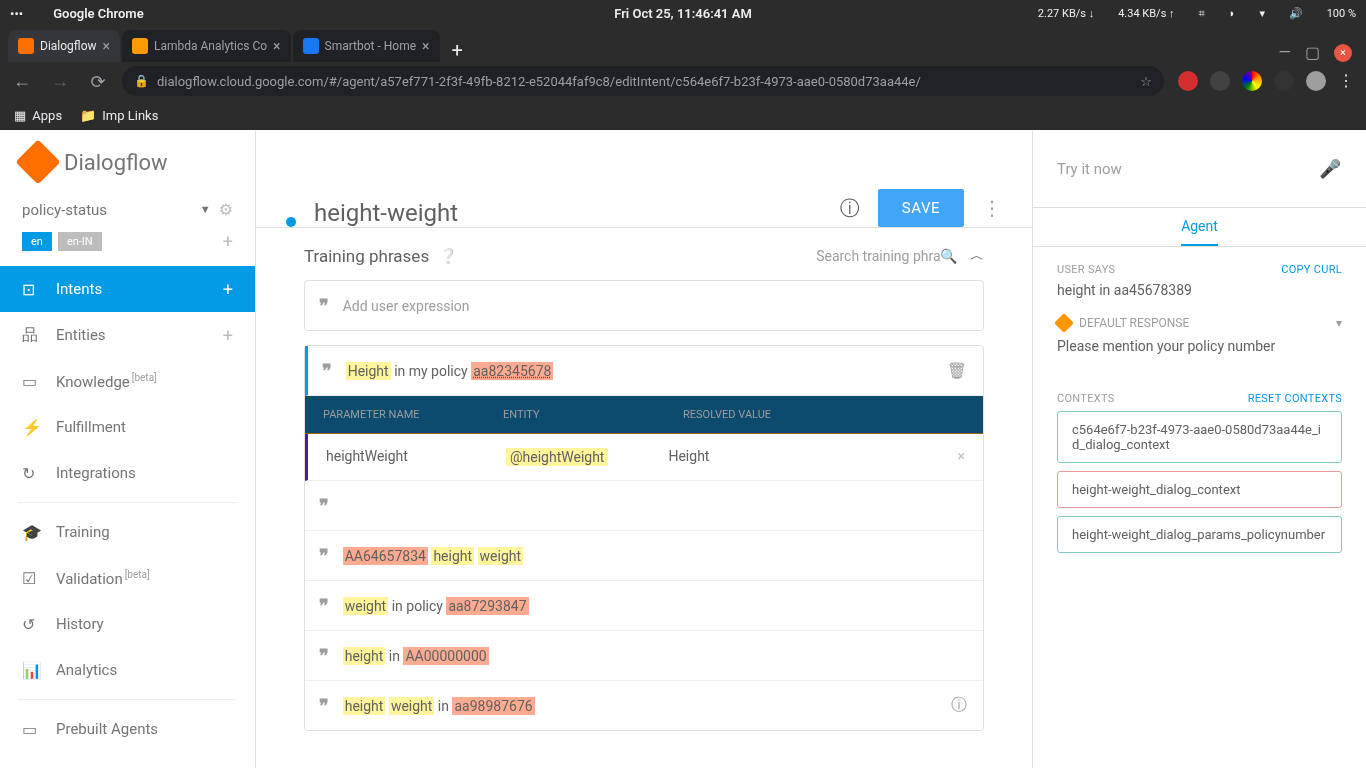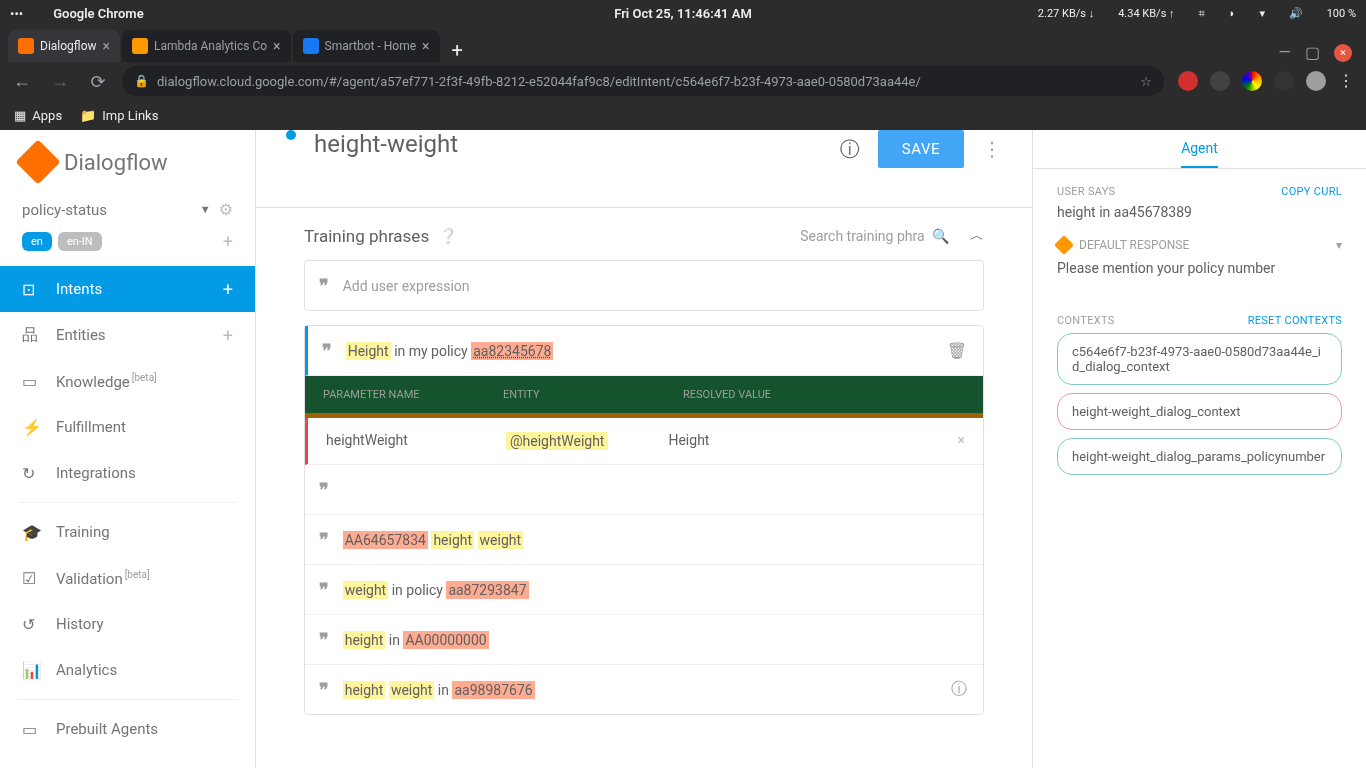--- a/index.html
+++ b/index.html
@@ -27,76 +27,76 @@
 .bm-item{display:flex;align-items:center;gap:6px}
 .app{display:flex;height:638px}
 .sidebar{width:256px;background:#fff;border-right:1px solid #e0e0e0;display:flex;flex-direction:column}
 .logo-row{padding:16px 22px;display:flex;align-items:center;gap:10px}
 .logo-cube{width:32px;height:32px;background:#ff6f00;transform:rotate(45deg);border-radius:4px}
 .logo-text{font-size:22px;color:#757575;font-weight:400}
 .agent-sel{padding:6px 22px 12px;display:flex;align-items:center;color:#757575;font-size:15px}
 .chev{margin-left:auto;margin-right:8px;font-size:11px}
 .gear{color:#bdbdbd;font-size:16px}
 .lang-row{padding:0 22px 14px;display:flex;align-items:center;gap:6px}
-.pill{background:#039be5;color:#fff;font-size:11px;padding:3px 9px;border-radius:6px}
+.pill{background:#039be5;color:#fff;font-size:11px;padding:3px 9px;border-radius:0}
 .pill.gray{background:#bdbdbd}
 .plus{margin-left:auto;color:#bdbdbd;font-size:18px}
 .nav-item{height:46px;display:flex;align-items:center;padding:0 22px;color:#757575;font-size:15px;gap:14px}
 .nav-item.active{background:#039be5;color:#fff}
 .nav-item .ico{width:20px;font-size:16px;color:inherit}
 .nav-item .plus{color:#fff}
 .nav-item:not(.active) .plus{color:#bdbdbd}
 .beta{font-size:10px;color:#9e9e9e;margin-left:2px;vertical-align:super}
 .divider{height:1px;background:#eee;margin:6px 18px}
 .main{flex:1;display:flex;flex-direction:column;overflow:auto}
-.header{height:78px;display:flex;align-items:flex-start;padding:0 30px;border-bottom:1px solid #e0e0e0}
+.header{height:98px;display:flex;align-items:flex-end;padding:0 30px;border-bottom:1px solid #e0e0e0}
 .dot{width:10px;height:10px;background:#039be5;border-radius:50%;margin-right:18px}
 .intent-name{font-size:24px;color:#616161}
 .hdr-right{margin-left:auto;display:flex;align-items:center;gap:18px}
 .err-ico{font-size:20px;color:#616161}
 .save-btn{background:#42a5f5;color:#fff;border:none;padding:10px 24px;font-size:15px;letter-spacing:0.5px;border-radius:2px}
 .vmore{color:#9e9e9e;font-size:20px}
 .content{padding:18px 48px}
 .sec-hdr{display:flex;align-items:center;margin-bottom:14px}
 .sec-title{font-size:17px;color:#616161;margin-right:10px}
 .help{color:#bdbdbd;font-size:15px}
-.search-tr{margin-left:auto;color:#9e9e9e;font-size:14px;display:flex;align-items:center;gap:8px}
+.search-tr{margin-left:auto;color:#9e9e9e;font-size:14px;display:flex;align-items:center;}
 .chev-up{margin-left:12px;font-size:14px;color:#616161}
 .phrase-box{border:1px solid #e0e0e0;border-radius:4px;margin-bottom:14px}
 .phrase-row{display:flex;align-items:center;padding:14px 14px;border-bottom:1px solid #eee;font-size:14px;color:#616161;position:relative}
 .phrase-row:last-child{border-bottom:none}
 .quote-ico{color:#9e9e9e;margin-right:14px;font-size:18px;font-weight:bold}
 .ph-text{color:#9e9e9e}
 .phrase-row.sel{border-left:3px solid #039be5}
 .hl-y{background:#fff59d;padding:1px 2px}
 .hl-o{background:#ffab91;padding:1px 2px}
 .del-ico{position:absolute;right:16px;color:#9e9e9e;font-size:16px}
 .warn-ico{position:absolute;right:16px;color:#9e9e9e;font-size:16px}
-.param-hdr{display:flex;padding:12px 18px;background:#14532d;font-size:11px;color:#9e9e9e;border-bottom:5px solid #a16207}
+.param-hdr{display:flex;padding:12px 18px;background:#0c4a6e;font-size:11px;color:#9e9e9e;border-bottom:1px solid #a16207}
 .param-hdr div:nth-child(1){width:180px}
 .param-hdr div:nth-child(2){width:180px}
 .param-row{display:flex;padding:14px 18px;font-size:14px;color:#616161;border-bottom:1px solid #eee}
 .param-row div:nth-child(1){width:180px}
 .param-row div:nth-child(2){width:180px}
 .param-row .x{margin-left:auto;color:#bdbdbd}
 .right-panel{width:334px;border-left:1px solid #e0e0e0;display:flex;flex-direction:column}
 .try-hdr{height:78px;display:flex;align-items:center;padding:0 24px;border-bottom:1px solid #e0e0e0;color:#9e9e9e;font-size:15px}
 .mic{margin-left:auto;font-size:18px;color:#616161}
 .asst{padding:16px 24px;display:flex;gap:12px;font-size:14px;color:#616161;align-items:flex-start}
 .asst-ico{width:20px;height:20px;border-radius:50%;background:conic-gradient(#4285f4,#ea4335,#fbbc05,#34a853);flex-shrink:0}
 .asst a{color:#1a73e8;text-decoration:none}
 .rtabs{display:flex;padding:0 24px;border-bottom:1px solid #e0e0e0}
 .rtab{padding:10px 0;margin:0 auto;font-size:14px;color:#039be5;border-bottom:2px solid #039be5}
 .rbody{padding:16px 24px;font-size:14px;color:#616161}
 .rlbl{font-size:11px;color:#9e9e9e;letter-spacing:0.3px;margin-bottom:6px;display:flex}
 .rlbl .link{margin-left:auto;color:#039be5;font-size:11px}
 .rval{margin-bottom:18px}
 .def-resp{display:flex;align-items:center;gap:8px;font-size:12px;color:#9e9e9e;margin-bottom:8px}
 .def-resp .cube{width:14px;height:14px;background:#ff9800;transform:rotate(45deg);border-radius:2px}
-.ctx-box{border:1px solid #80cbc4;border-radius:15px;padding:10px 14px;font-size:13px;color:#616161;margin-bottom:8px;word-break:break-all}
+.ctx-box{border:1px solid #80cbc4;border-radius:3px;padding:10px 14px;font-size:13px;color:#616161;margin-bottom:8px;word-break:break-all}
 .ctx-box.orange{border-color:#ef9a9a}
 </style>
 </head>
 <body>
 
 <div class="top-bar">
   <div class="tb-left">
     <span>•••</span>
     <span style="font-weight:600">Google Chrome</span>
   </div>
@@ -260,21 +260,21 @@
         <div class="phrase-row sel">
           <span class="quote-ico">❞</span>
           <span><span class="hl-y">Height</span><span> in my policy </span><span class="hl-o" style="text-decoration:underline dotted red">aa82345678</span></span>
           <span class="del-ico">🗑</span>
         </div>
         <div class="param-hdr">
           <div>PARAMETER NAME</div>
           <div>ENTITY</div>
           <div>RESOLVED VALUE</div>
         </div>
-        <div class="param-row sel" style="border-left:3px solid #ef4444">
+        <div class="param-row sel" style="border-left:3px solid #4c1d95">
           <div>heightWeight</div>
           <div class="hl-y" style="display:inline-block;width:auto;padding:1px 4px">@heightWeight</div>
           <div style="margin-left:60px">Height</div>
           <span class="x">×</span>
         </div>
         <div class="phrase-row">
           <span class="quote-ico">❞</span>
         </div>
         <div class="phrase-row">
           <span class="quote-ico">❞</span>
@@ -291,20 +291,24 @@
         <div class="phrase-row">
           <span class="quote-ico">❞</span>
           <span><span class="hl-y">height</span><span> </span><span class="hl-y">weight</span><span> in </span><span class="hl-o">aa98987676</span></span>
           <span class="warn-ico">ⓘ</span>
         </div>
       </div>
     </div>
   </div>
 
   <div class="right-panel">
+    <div class="try-hdr">
+      <span>Try it now</span>
+      <span class="mic">🎤</span>
+    </div>
     <div class="rtabs">
       <div class="rtab">Agent</div>
     </div>
     <div class="rbody">
       <div class="rlbl">
           <span>USER SAYS</span>
           <span class="link">COPY CURL</span>
         </div>
       <div class="rval">height in aa45678389</div>
       <div class="def-resp">

